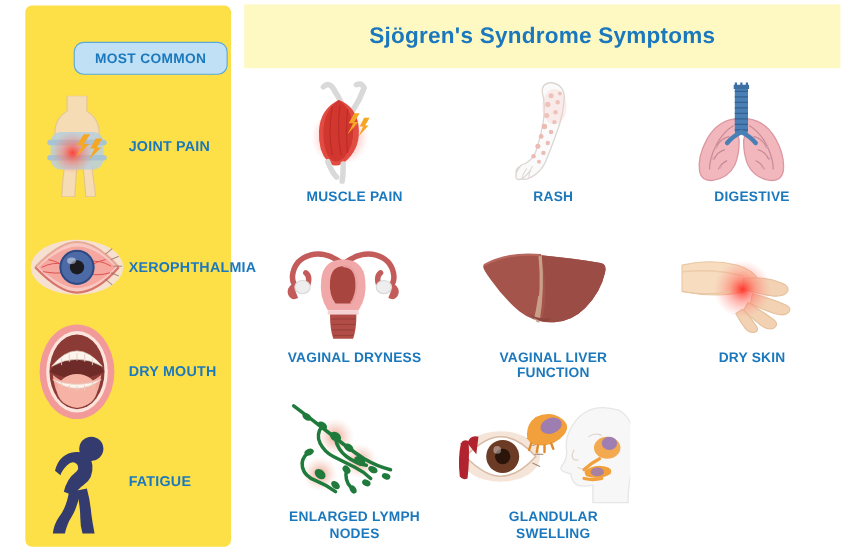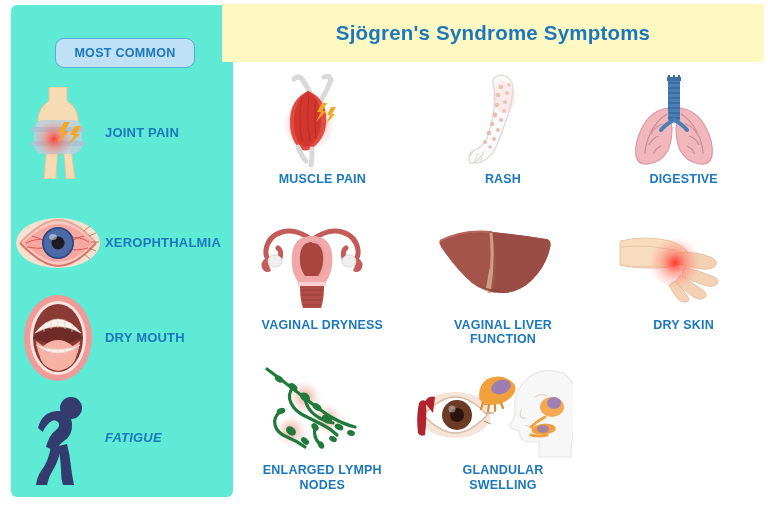--- a/index.html
+++ b/index.html
@@ -15,25 +15,25 @@
   #infographic {
     position: relative;
     width: 768px;
     height: 505px;
     background: #ffffff;
   }
 
   
   #sidebar {
     position: absolute;
-    left: 11px;
+    left: 23px;
     top: 5px;
-    width: 222px;
+    width: 187px;
     height: 492px;
-    background: #5eead4;
+    background: #fde047;
     border-radius: 6px;
   }
 
   #most-common-pill {
     position: absolute;
     left: 44px;
     top: 33px;
     width: 140px;
     height: 30px;
     background: #bfe0f5;
@@ -70,21 +70,21 @@
     font-size: 13px;
     font-weight: bold;
     color: #1b78bd;
     letter-spacing: 0.2px;
     line-height: 1.15;
   }
 
   #side-row-0 { top: 80px; }
   #side-row-1 { top: 190px; }
   #side-row-2 { top: 285px; }
-  #side-row-3 { top: 385px; font-style: italic; }
+  #side-row-3 { top: 385px; }
 
   
   #header-banner {
     position: absolute;
     left: 222px;
     top: 4px;
     width: 542px;
     height: 58px;
     background: #fef9c3;
     display: flex;

